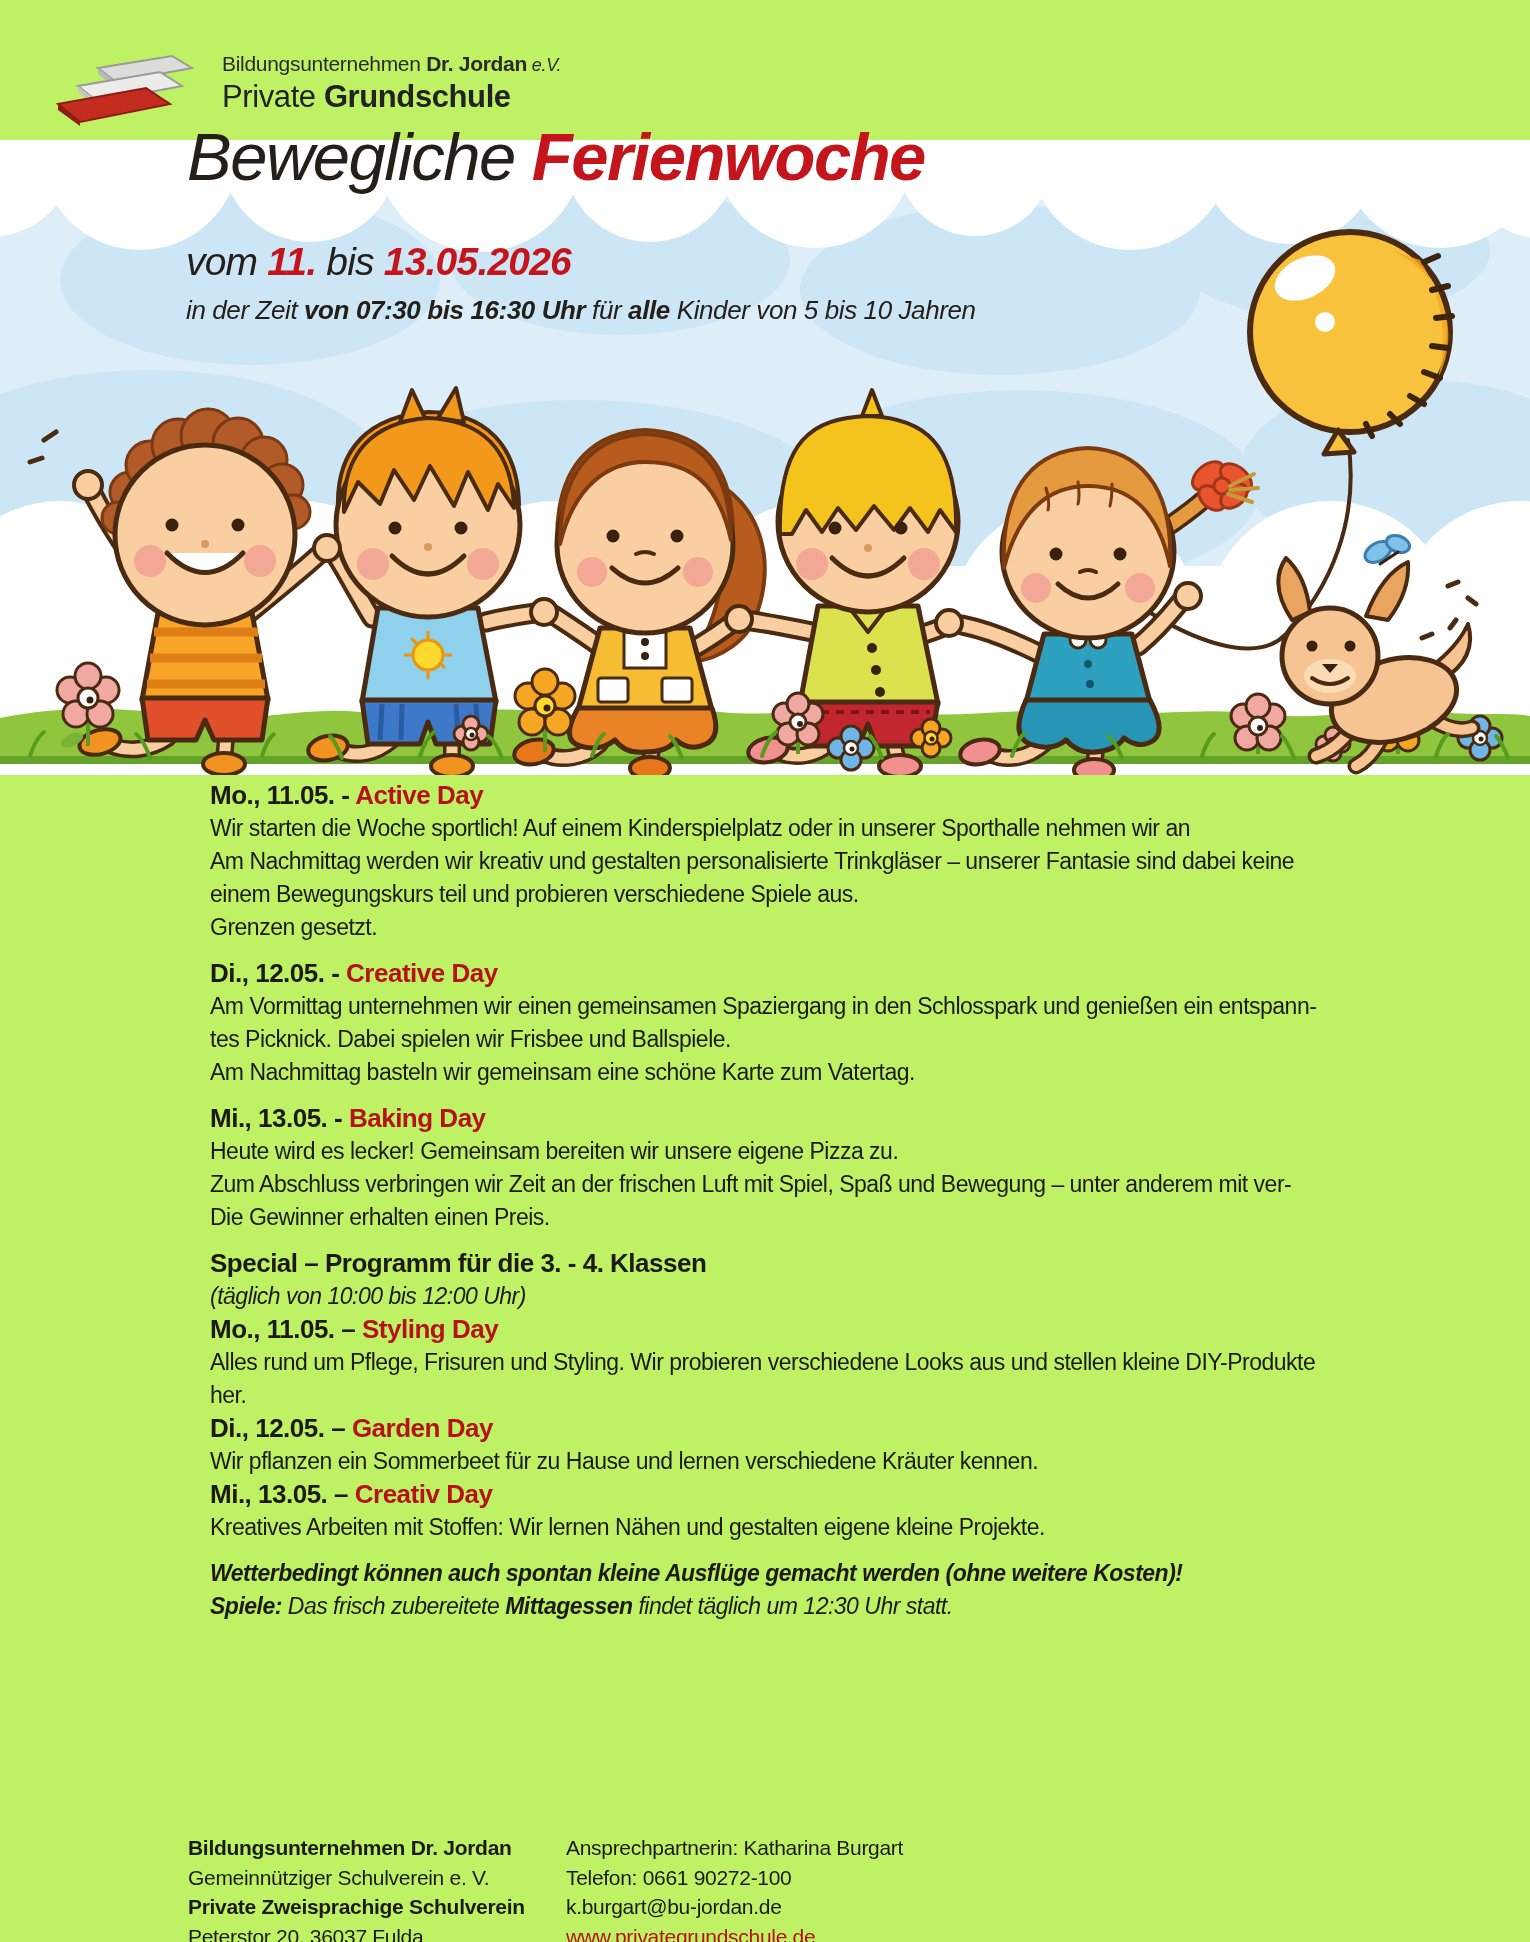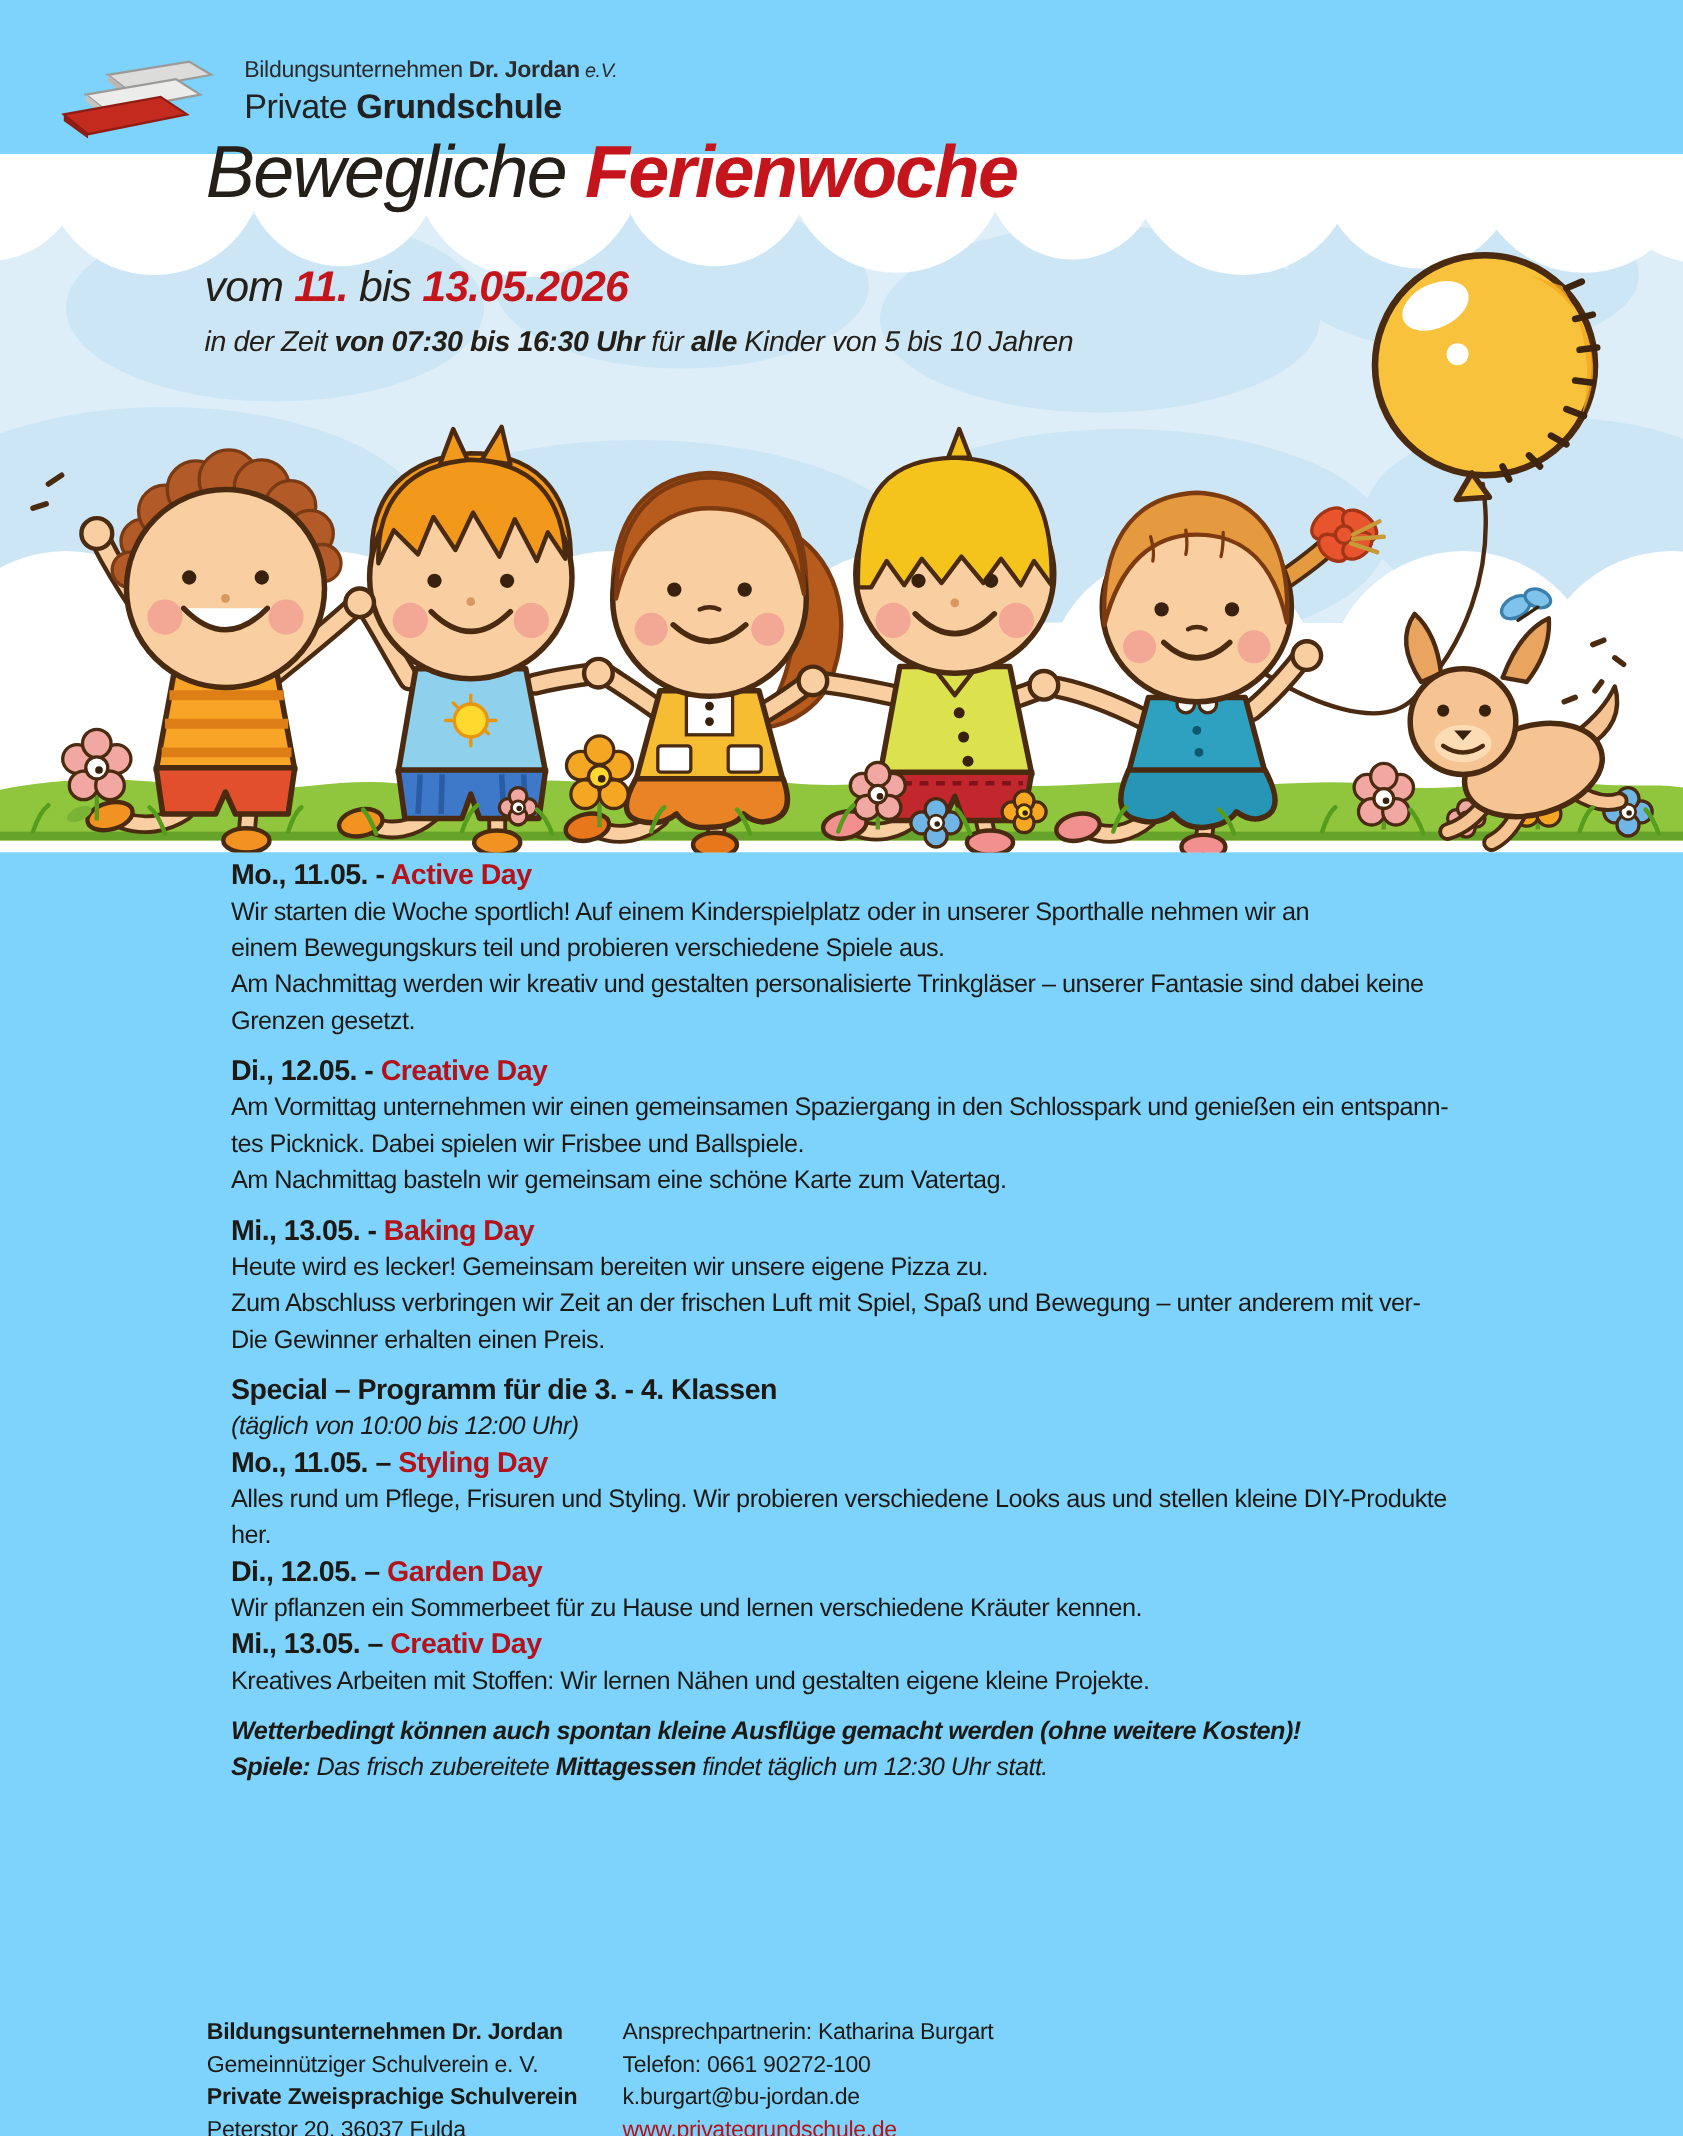--- a/index.html
+++ b/index.html
@@ -1,16 +1,16 @@
 <!DOCTYPE html>
 <html><head>
 <meta charset="utf-8">
 <style>
   html,body{margin:0;padding:0;background:#fff;}
-  .page{position:relative;width:1530px;height:1942px;background:#7dd3fc;overflow:hidden;
+  .page{position:relative;width:1530px;height:1942px;background:#bef264;overflow:hidden;
         font-family:"Liberation Sans",sans-serif;color:#1d1a16;}
   .illustration{position:absolute;left:0;top:140px;width:1530px;height:635px;z-index:0;}
   .logo{position:absolute;left:52px;top:44px;z-index:2;display:flex;align-items:flex-start;}
   .logo-books{width:148px;height:82px;}
   .logo-text{margin-left:22px;margin-top:8px;line-height:1.18;}
   .logo-l1{font-size:21px;color:#2b2b2b;letter-spacing:-0.3px;}
   .logo-l1 .ev{font-style:italic;font-size:18px;}
   .logo-l2{font-size:31px;color:#222;letter-spacing:-0.4px;margin-top:2px;}
   .b{font-weight:bold;}
   .title{position:absolute;left:187px;top:118px;z-index:2;margin:0;font-size:67px;font-style:italic;
@@ -467,22 +467,22 @@
 
   <div class="date-line"><span>vom </span><span class="num">11.</span><span> bis </span><span class="num">13.05.2026</span></div>
 
   <div class="time-line"><span>in der Zeit </span><span class="b">von 07:30 bis 16:30 Uhr</span><span> für </span><span class="b">alle</span><span> Kinder von 5 bis 10 Jahren</span></div>
 
   <div class="content">
 
     <section class="day">
       <h3><span>Mo., 11.05.</span><span> - </span><span class="red">Active Day</span></h3>
       <div>Wir starten die Woche sportlich! Auf einem Kinderspielplatz oder in unserer Sporthalle nehmen wir an</div>
+      <div>Am Nachmittag werden wir kreativ und gestalten personalisierte Trinkgläser – unserer Fantasie sind dabei keine</div>
       <div>einem Bewegungskurs teil und probieren verschiedene Spiele aus.</div>
-      <div>Am Nachmittag werden wir kreativ und gestalten personalisierte Trinkgläser – unserer Fantasie sind dabei keine</div>
       <div>Grenzen gesetzt.</div>
     </section>
 
     <section class="day">
       <h3><span>Di., 12.05.</span><span> - </span><span class="red">Creative Day</span></h3>
       <div>Am Vormittag unternehmen wir einen gemeinsamen Spaziergang in den Schlosspark und genießen ein entspann-</div>
       <div>tes Picknick. Dabei spielen wir Frisbee und Ballspiele.</div>
       <div>Am Nachmittag basteln wir gemeinsam eine schöne Karte zum Vatertag.</div>
     </section>
 

